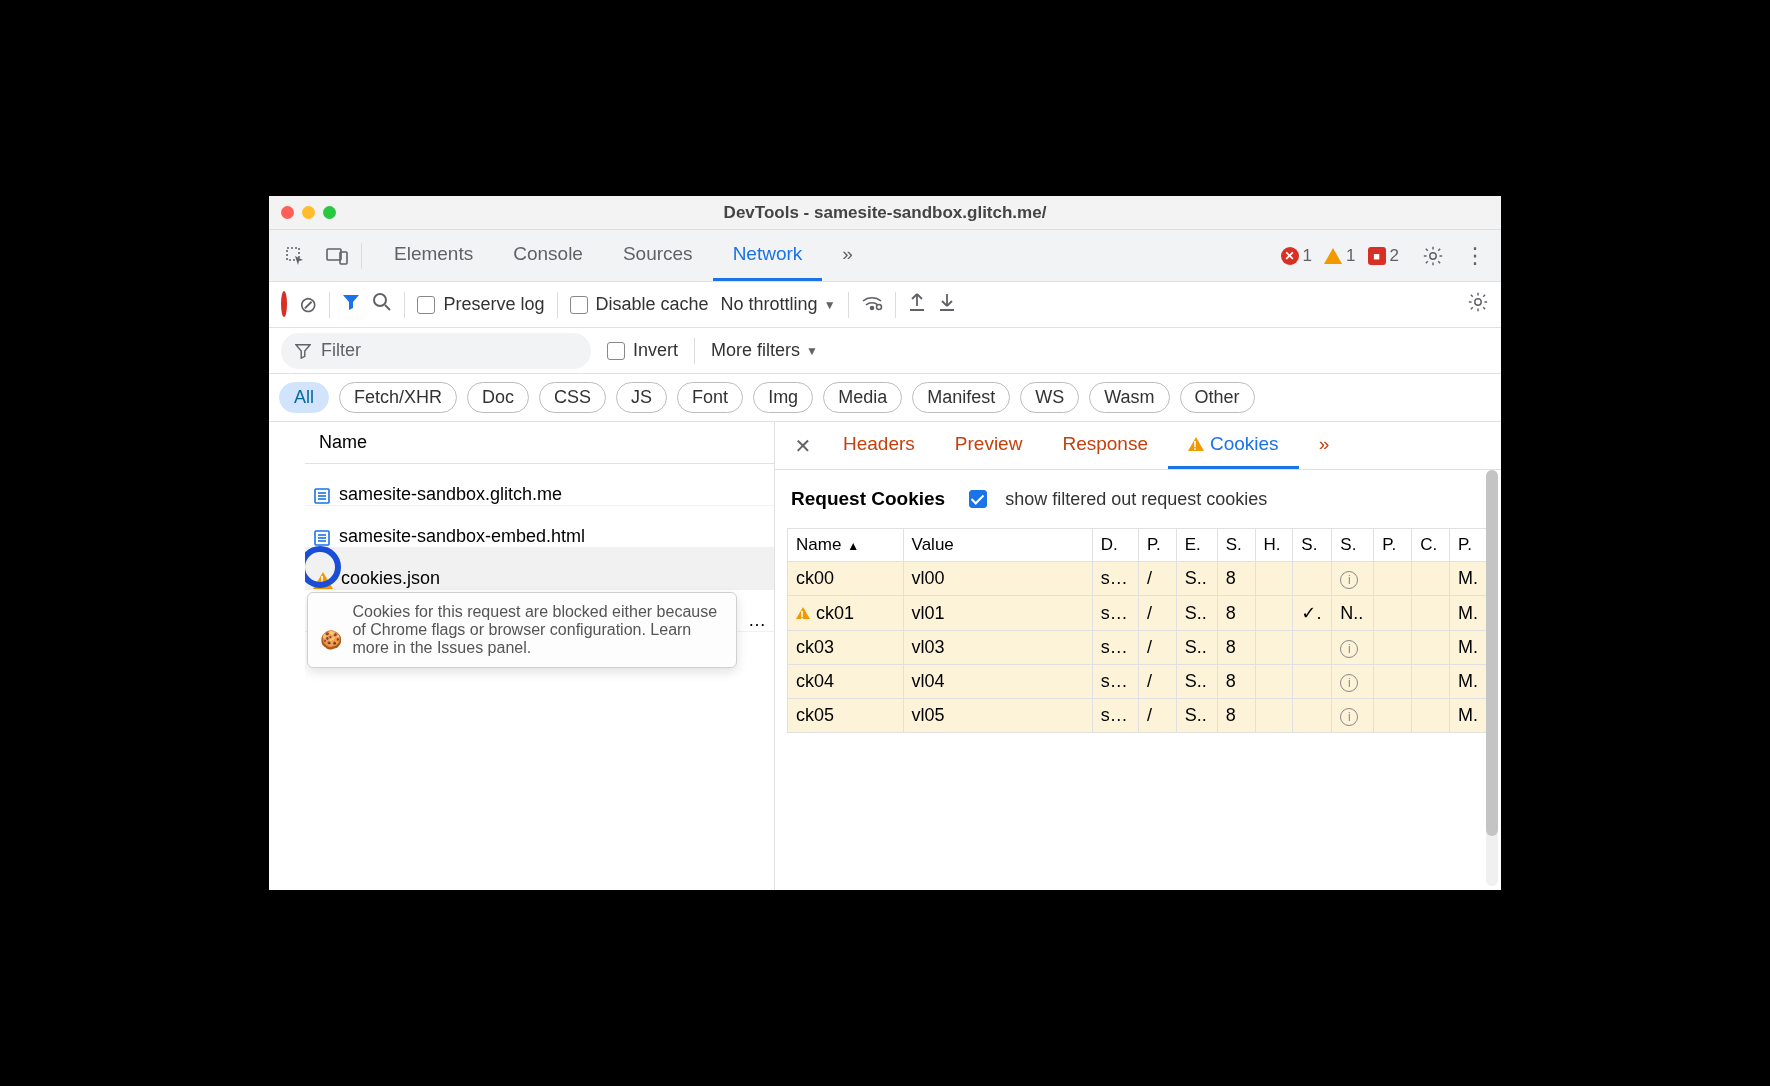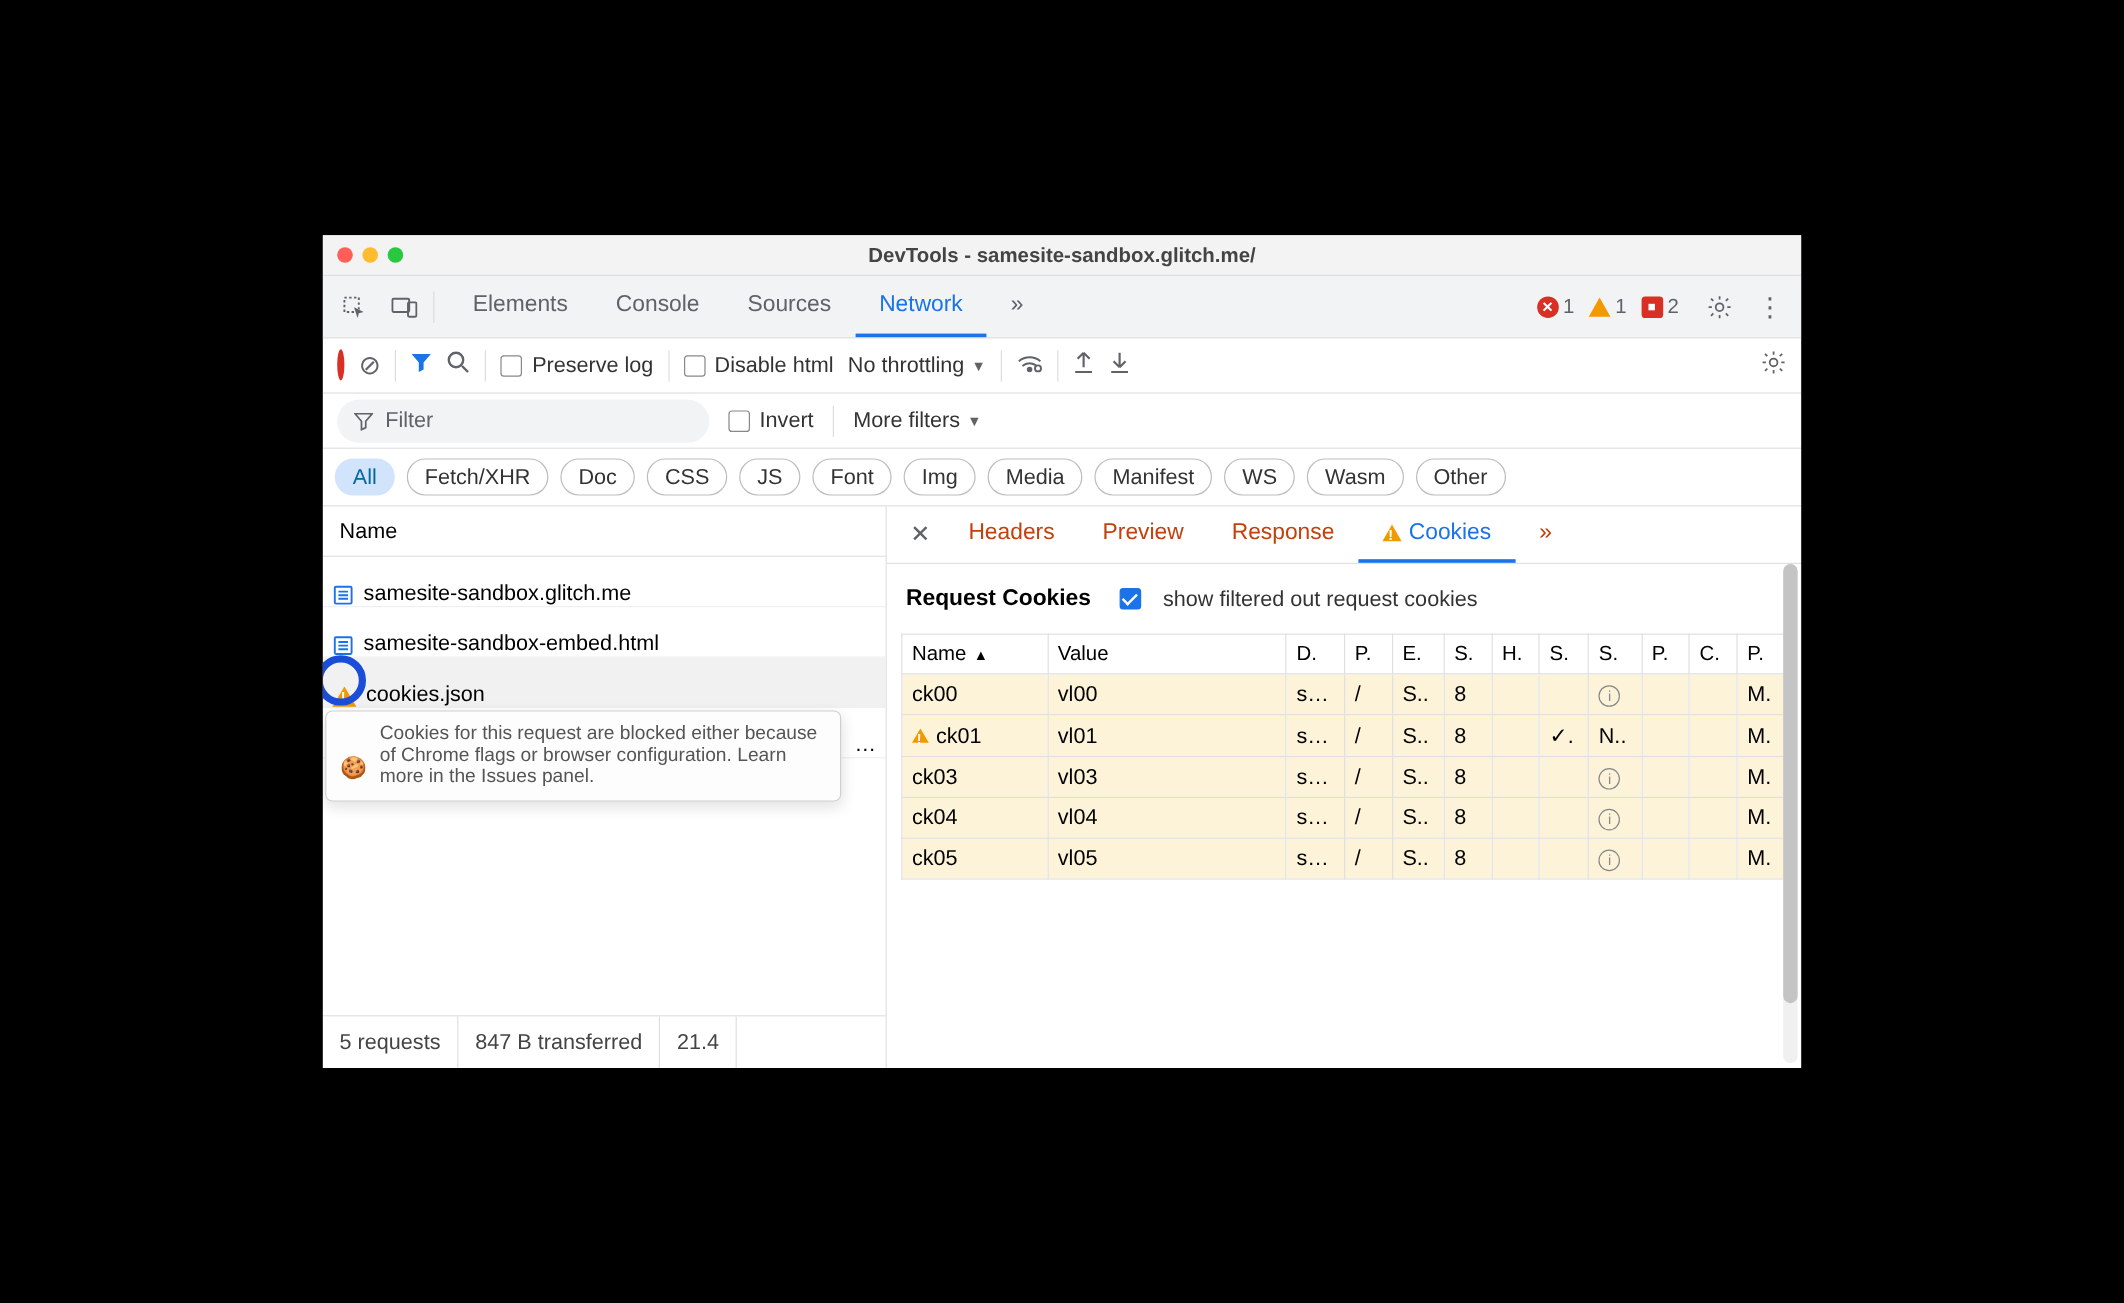--- a/index.html
+++ b/index.html
@@ -99,21 +99,21 @@
 
   
   .chip-row { height:48px; display:flex; align-items:center; gap:10px; padding:0 10px; border-bottom:1px solid #e0e0e0; }
   .chip {
     border:1px solid #bdbdbd;border-radius:18px;padding:4px 14px;font-size:18px;color:#333;
     background:#fff; cursor:pointer;
   }
   .chip.active { background:#d2e3fc; color:#0369a1; border-color:#d2e3fc; }
 
   
-  .content { flex:1; display:flex; overflow:hidden; position:relative; }
+  .content { flex:1; display:flex; overflow:hidden; position:relative;margin-left:36px; }
   .left-pane { width:470px; border-right:1px solid #e0e0e0; display:flex; flex-direction:column; position:relative; }
   .left-header { height:42px; display:flex; align-items:center; padding:0 14px; font-size:18px; border-bottom:1px solid #e0e0e0; }
   .req-row { height:42px; display:flex; align-items:flex-end; padding:0 8px; gap:8px; font-size:18px; border-bottom:1px solid #eef0f1; }
   .req-row.sel { background:#f1f1f1; }
   .doc-icon { width:18px;height:18px;display:inline-block; }
   .doc-svg rect { stroke:#1a73e8; fill:none; stroke-width:1.6; }
   .doc-svg line { stroke:#1a73e8; stroke-width:1.6; }
   .warn-tri {
     width:0;height:0;border-left:10px solid transparent;border-right:10px solid transparent;border-bottom:17px solid #f29900;position:relative;display:inline-block;
   }
@@ -254,21 +254,21 @@
         </svg>
     </span>
     <span class="divider"></span>
     <label class="tb-label">
         <span class="cb"></span>
         <span>Preserve log</span>
       </label>
     <span class="divider"></span>
     <label class="tb-label">
         <span class="cb"></span>
-        <span>Disable html</span>
+        <span>Disable cache</span>
       </label>
     <span class="tb-label">
         <span>No throttling</span>
         <span class="chev-down">▼</span>
       </span>
     <span class="divider"></span>
     <span style="color:#5f6368;">
       <svg width="22" height="18" viewBox="0 0 22 18" fill="none" stroke="#5f6368" stroke-width="1.6">
           <path d="M2 8a14 14 0 0 1 18 0"></path>
           <path d="M5 12a9 9 0 0 1 12 0"></path>
@@ -366,25 +366,20 @@
         </div>
 
       <div class="circle-highlight"></div>
 
       <div class="tooltip">
         <span class="cookie-emoji">🍪</span>
         <span>Cookies for this request are blocked either because of Chrome flags or browser configuration. Learn more in the Issues panel.</span>
       </div>
 
       <div class="left-spacer"></div>
-      <div class="left-status">
-        <div>5 requests</div>
-        <div>847 B transferred</div>
-        <div>21.4</div>
-      </div>
     </div>
 
     <div class="right-pane">
       <div class="rp-tabs">
         <div class="rp-close">✕</div>
         <div class="rp-tab">Headers</div>
         <div class="rp-tab">Preview</div>
         <div class="rp-tab">Response</div>
         <div class="rp-tab active">
           <span class="warn-tri" style="border-left-width:8px;border-right-width:8px;border-bottom-width:14px;"></span>

